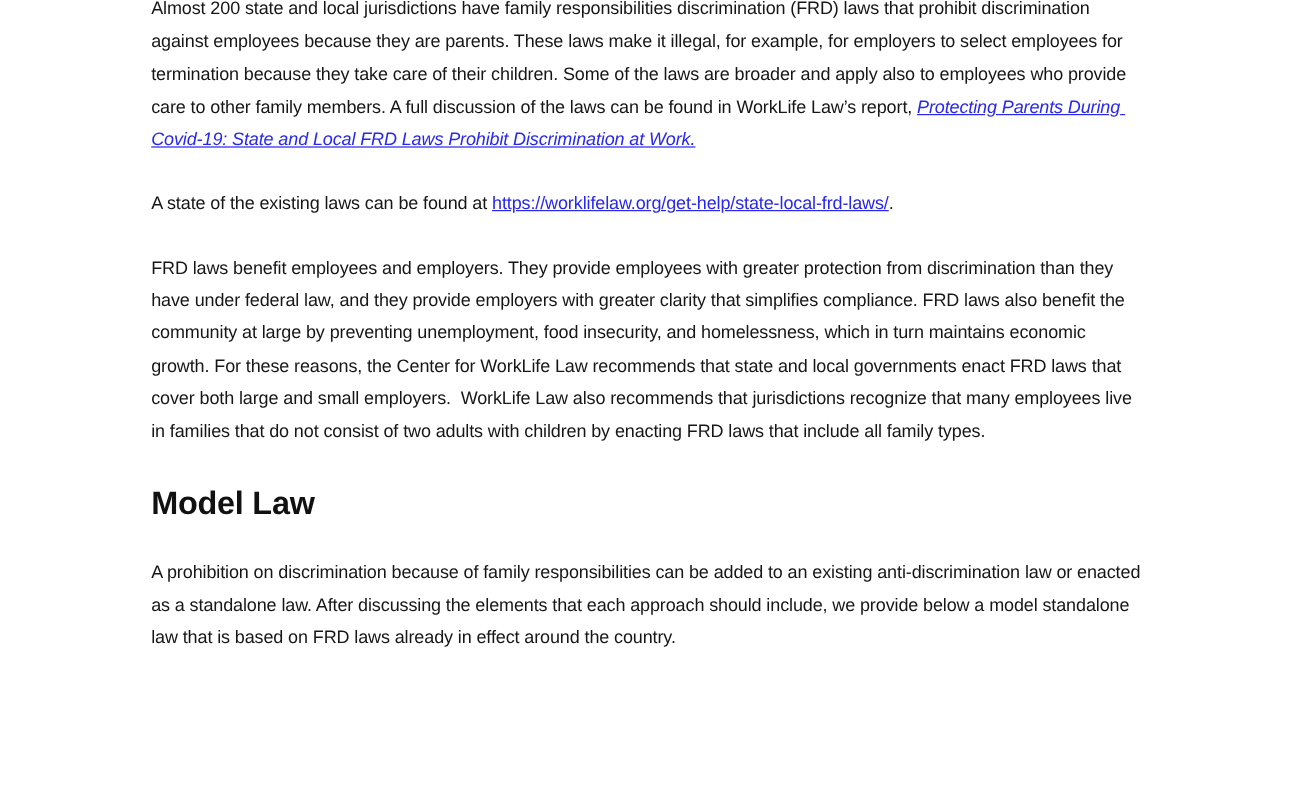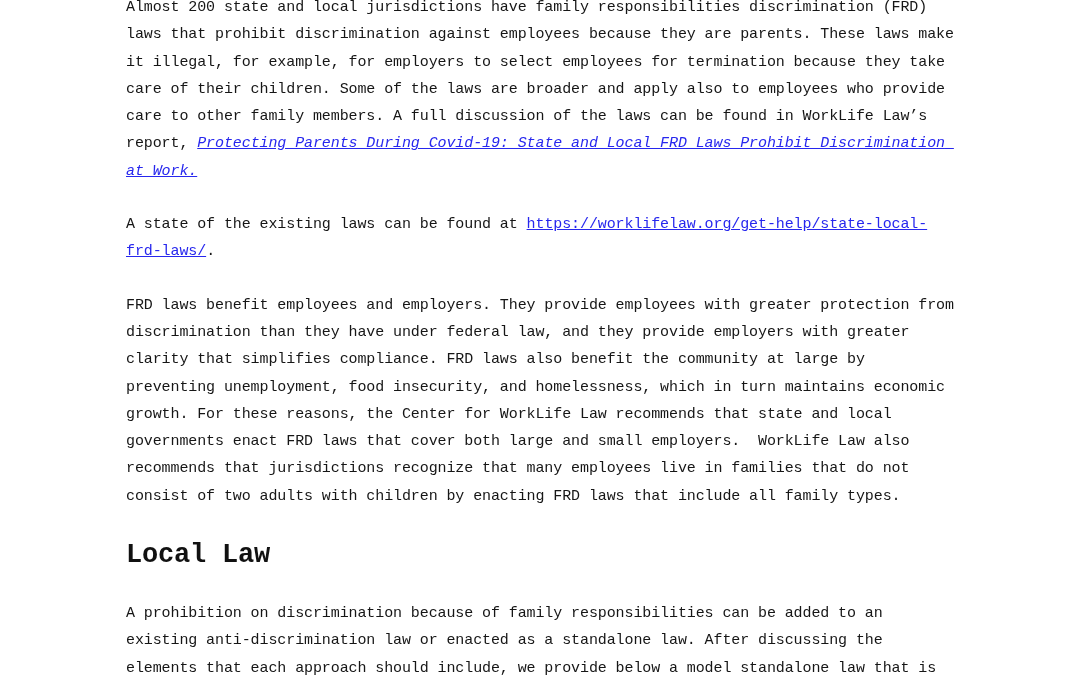--- a/index.html
+++ b/index.html
@@ -12,21 +12,21 @@
     margin: 0;
     padding: 0;
     background: var(--page-bg);
   }
   .page {
     position: relative;
     width: 1080px;
     height: 675px;
     background: var(--page-bg);
     overflow: hidden;
-    font-family: Liberation Mono, monospace;
+    font-family: Liberation Sans, sans-serif;
     color: var(--text-color);
   }
   .content {
     position: absolute;
     left: 126px;
     top: -6px;
     width: 830px;
   }
   .content p {
     margin: 0 0 26px 0;
@@ -57,18 +57,18 @@
 
 <div class="page">
   <div class="content">
 
     <p><span>Almost 200 state and local jurisdictions have family responsibilities discrimination (FRD) laws that prohibit discrimination against employees because they are parents. These laws make it illegal, for example, for employers to select employees for termination because they take care of their children. Some of the laws are broader and apply also to employees who provide care to other family members. A full discussion of the laws can be found in WorkLife Law’s report, </span><a class="doclink italic">Protecting Parents During Covid-19: State and Local FRD Laws Prohibit Discrimination at Work.</a></p>
 
     <p><span>A state of the existing laws can be found at </span><a class="doclink">https://worklifelaw.org/get-help/state-local-frd-laws/</a><span>.</span></p>
 
     <p><span>FRD laws benefit employees and employers. They provide employees with greater protection from discrimination than they have under federal law, and they provide employers with greater clarity that simplifies compliance. FRD laws also benefit the community at large by preventing unemployment, food insecurity, and homelessness, which in turn maintains economic growth. For these reasons, the Center for WorkLife Law recommends that state and local governments enact FRD laws that cover both large and small employers.  WorkLife Law also recommends that jurisdictions recognize that many employees live in families that do not consist of two adults with children by enacting FRD laws that include all family types.</span></p>
 
-    <h2 class="section-heading">Local Law</h2>
+    <h2 class="section-heading">Model Law</h2>
 
     <p><span>A prohibition on discrimination because of family responsibilities can be added to an existing anti-discrimination law or enacted as a standalone law. After discussing the elements that each approach should include, we provide below a model standalone law that is based on FRD laws already in effect around the country.</span></p>
 
   </div>
 </div>
 
 </body></html>

